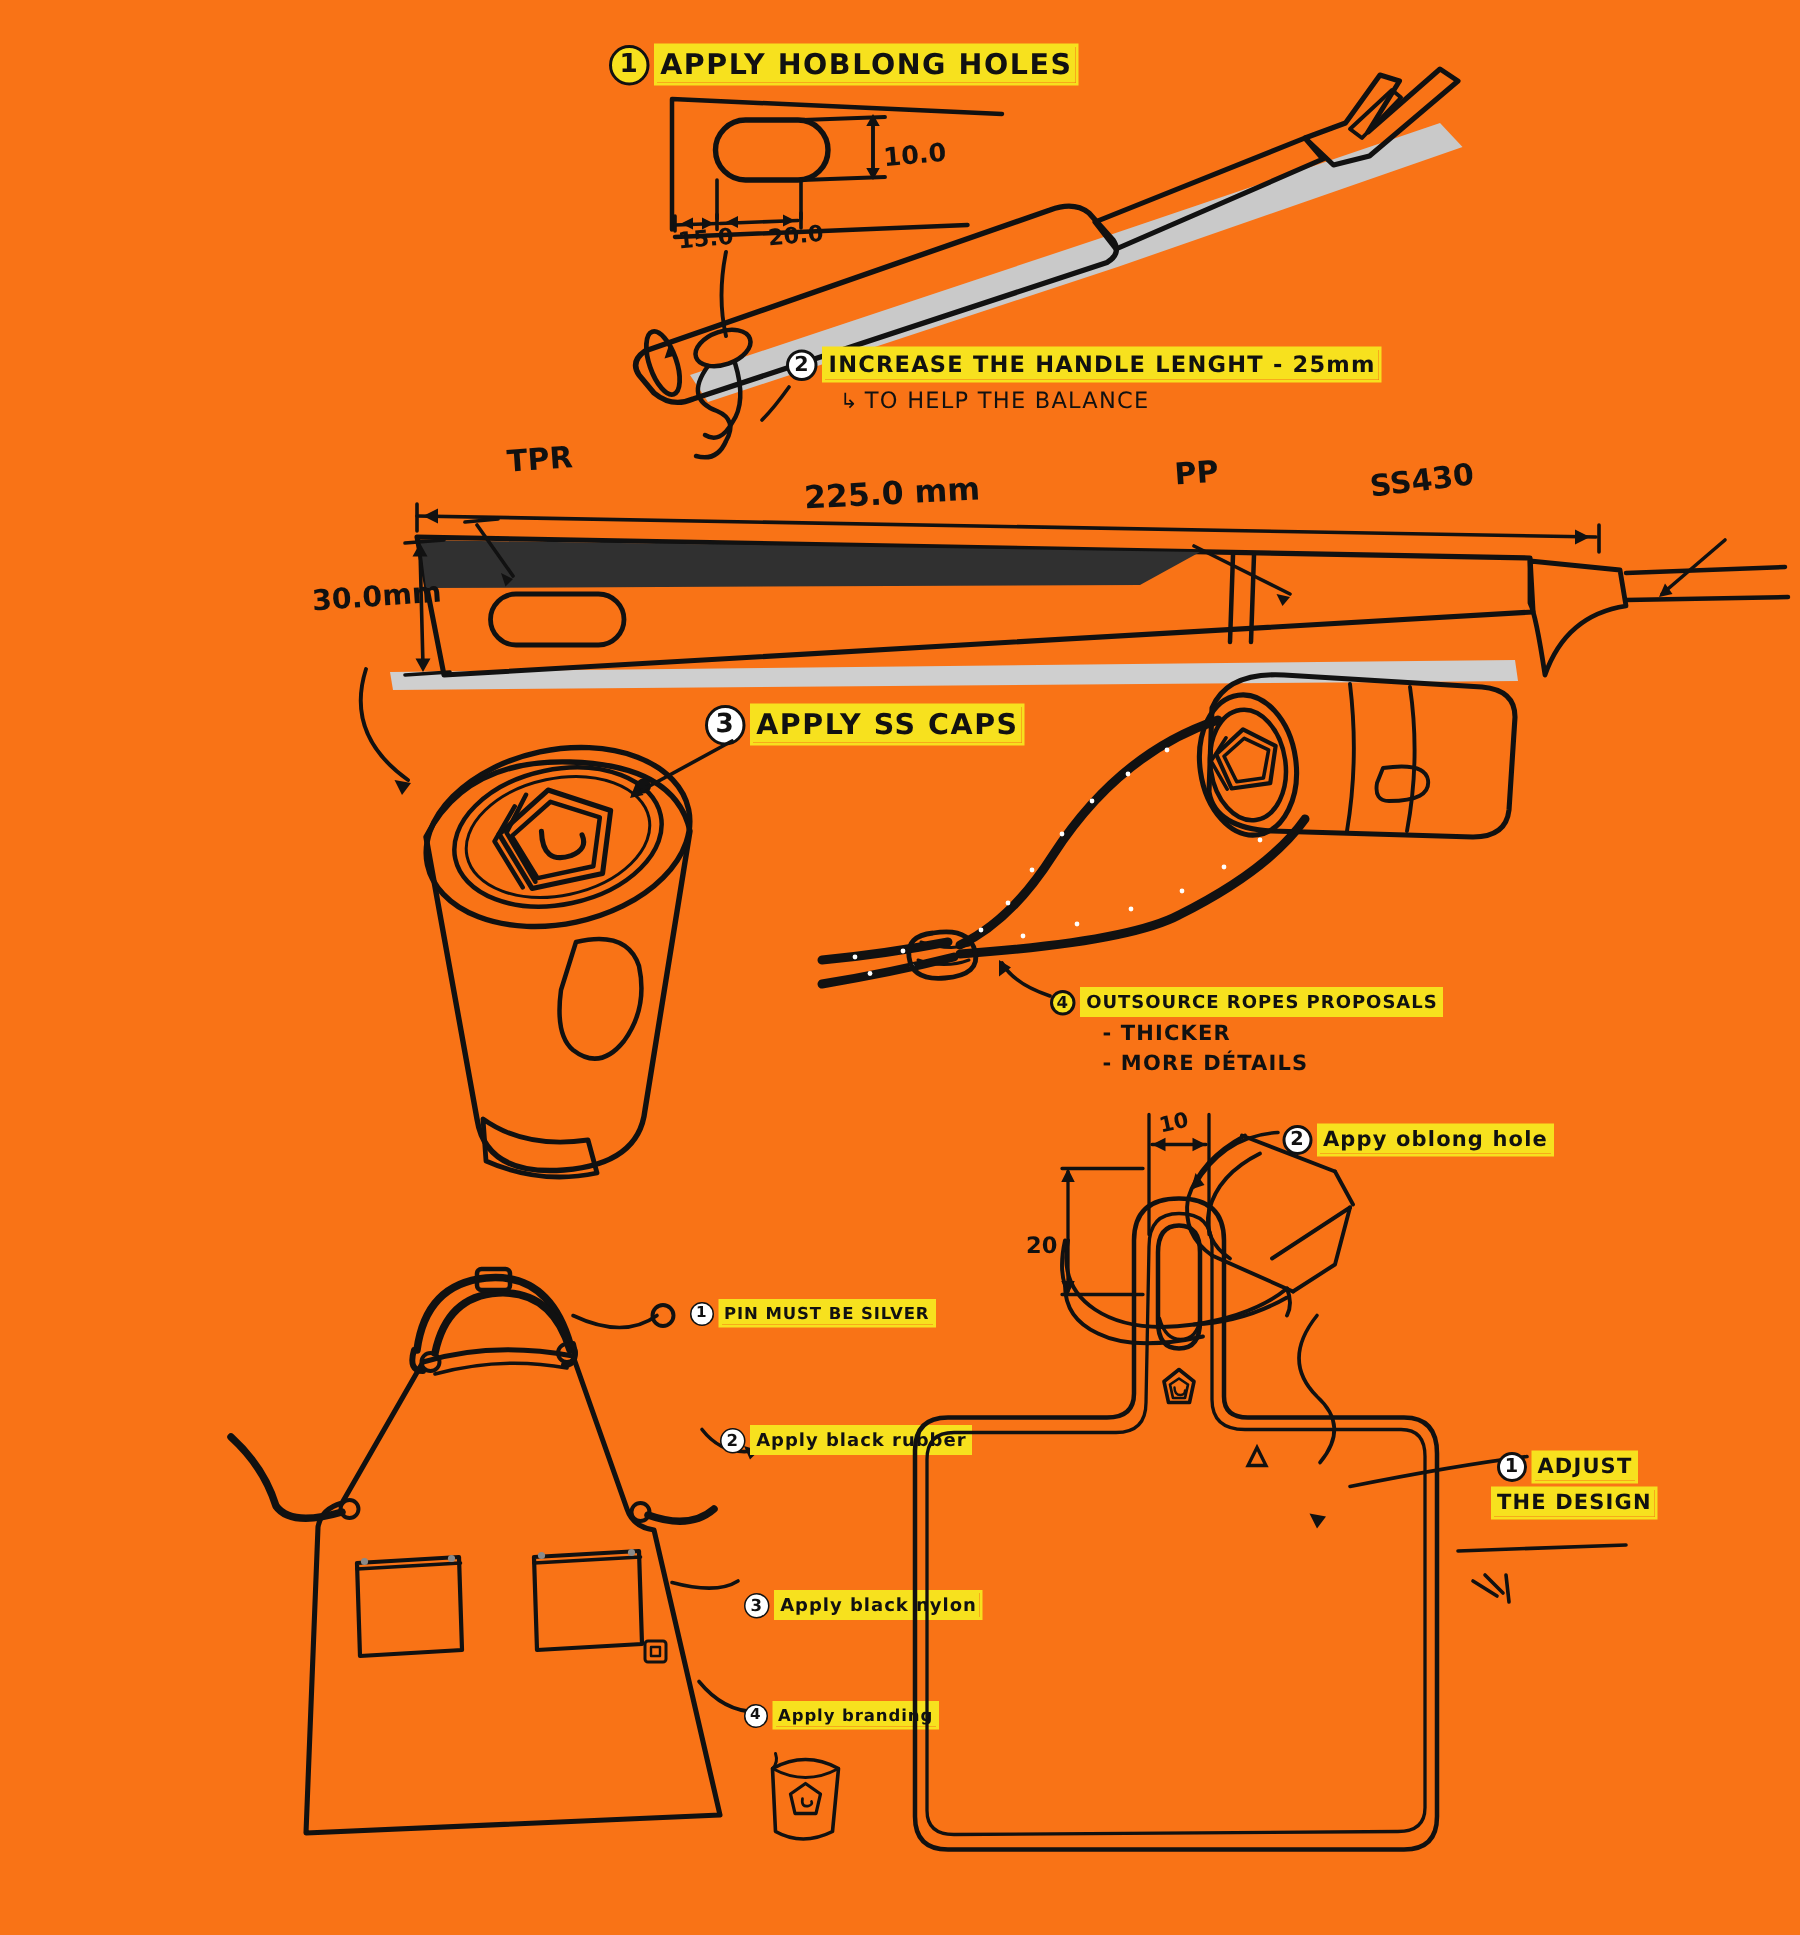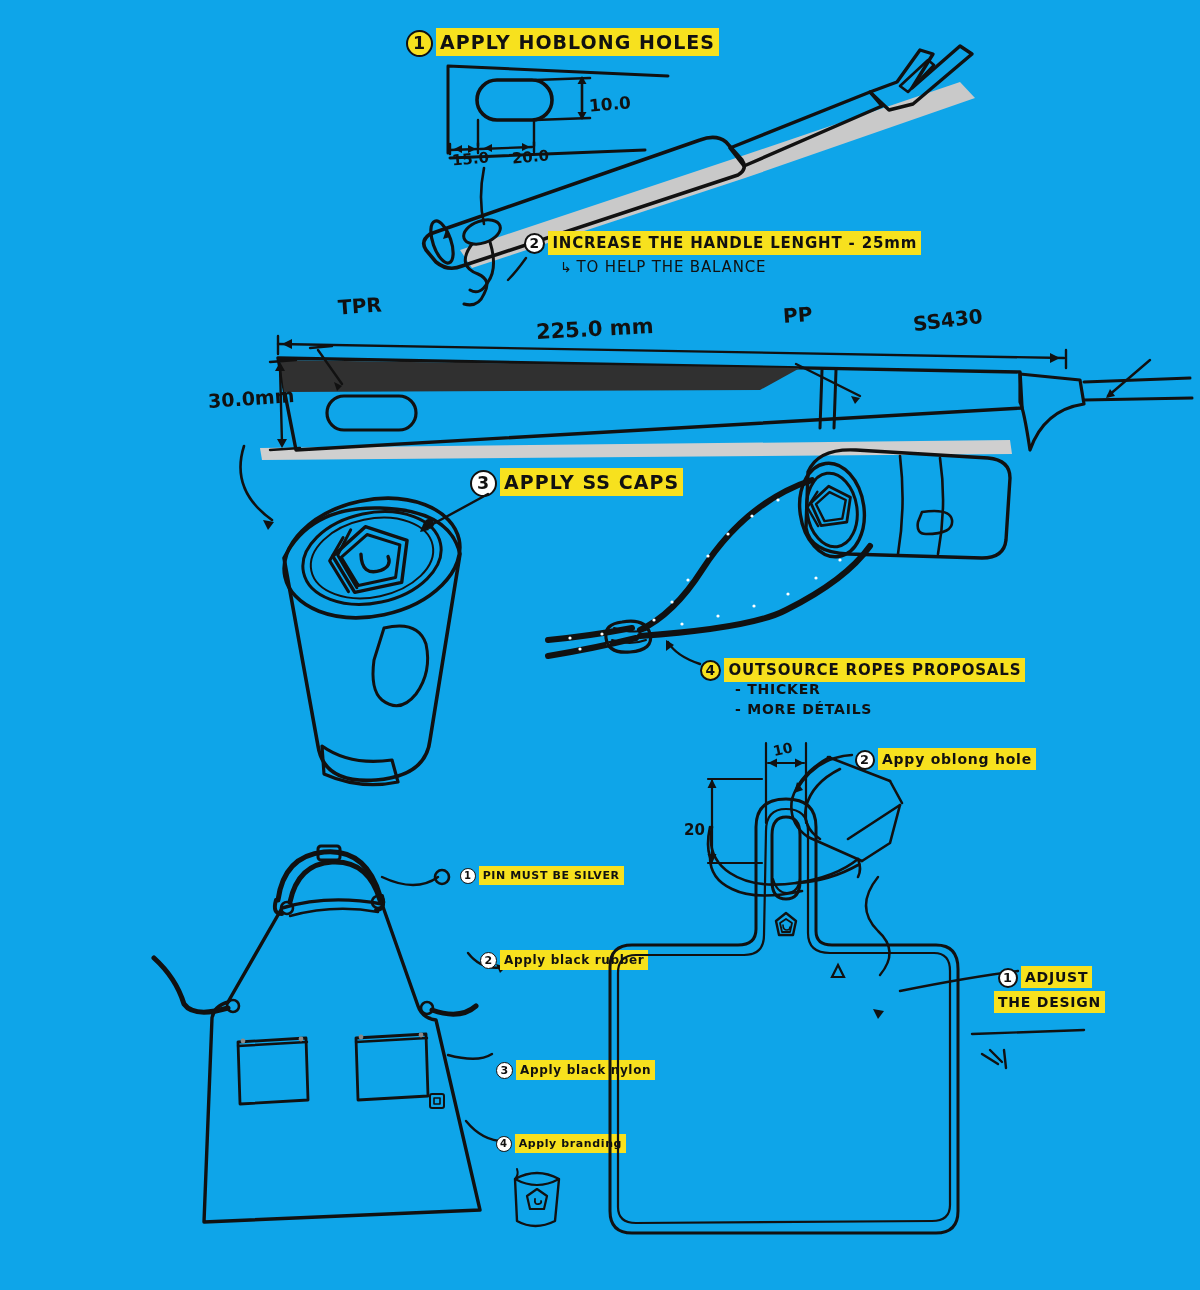--- a/index.html
+++ b/index.html
@@ -1,18 +1,18 @@
 <!DOCTYPE html>
 <html><head>
 <meta charset="utf-8">
 <style>
   html,body{margin:0;padding:0;background:#ffffff;}
   body{width:1200px;height:1290px;position:relative;overflow:hidden;
        font-family:"DejaVu Sans",sans-serif;}
-  .sheet{position:absolute;inset:0;background:#0ea5e9;}
+  .sheet{position:absolute;inset:0;background:#f97316;}
   .abs{position:absolute;}
   
   .hand{font-family:"DejaVu Sans",sans-serif;font-weight:700;color:#111;
         letter-spacing:.055em;white-space:nowrap;line-height:1;}
   .hl{background:#f7e11e;box-shadow:0 0 0 2px #f7e11e;padding:1px 2px;}
   .num{display:inline-flex;align-items:center;justify-content:center;
        border:2.4px solid #111;border-radius:50%;width:1.55em;height:1.55em;
        font-size:.92em;font-weight:700;box-sizing:border-box;background:#fff;
        vertical-align:middle;margin-right:5px;}
   .numy{background:#f7e11e;}
@@ -201,21 +201,21 @@
         <circle cx="30" cy="188" r="1.6"></circle>
     </g>
 
     <path class="ink" stroke-width="3.2" fill="#111" d="M82,172 q24,-4 28,12 q4,16 -20,18 q-22,2 -24,-14 q-2,-14 16,-16 z"></path>
     <path class="ink" stroke-width="2" stroke="#fff" d="M74,178 q18,6 32,2 M72,190 q18,6 34,0"></path>
 
     <path class="ink" stroke-width="2.4" d="M160,214 q-24,-8 -32,-22"></path>
     <path d="M126,190 l0,11 8,-6 z" fill="#111"></path>
   </svg>
 
-  <div class="abs hand" style="left:700px;top:660px;font-size:15px;">
+  <div class="abs hand" style="left:700px;top:660px;font-size:12px;">
     <span class="num numy">4</span><span class="hl">OUTSOURCE ROPES PROPOSALS</span>
   </div>
   <div class="abs hand" style="left:735px;top:682px;font-size:14px;">- THICKER</div>
   <div class="abs hand" style="left:735px;top:702px;font-size:14px;">- MORE DÉTAILS</div>
 
   <svg class="abs" style="left:150px;top:850px;" width="380" height="410">
 
     <path class="ink" stroke-width="5" fill="none" d="M128,50 q6,-44 46,-48 q42,-4 56,44"></path>
     <path class="ink" stroke-width="5" fill="none" d="M140,52 q8,-38 42,-40 q36,-2 48,38"></path>
     <rect class="ink" stroke-width="3" fill="#111" x="168" y="-4" width="22" height="14" rx="3"></rect>

